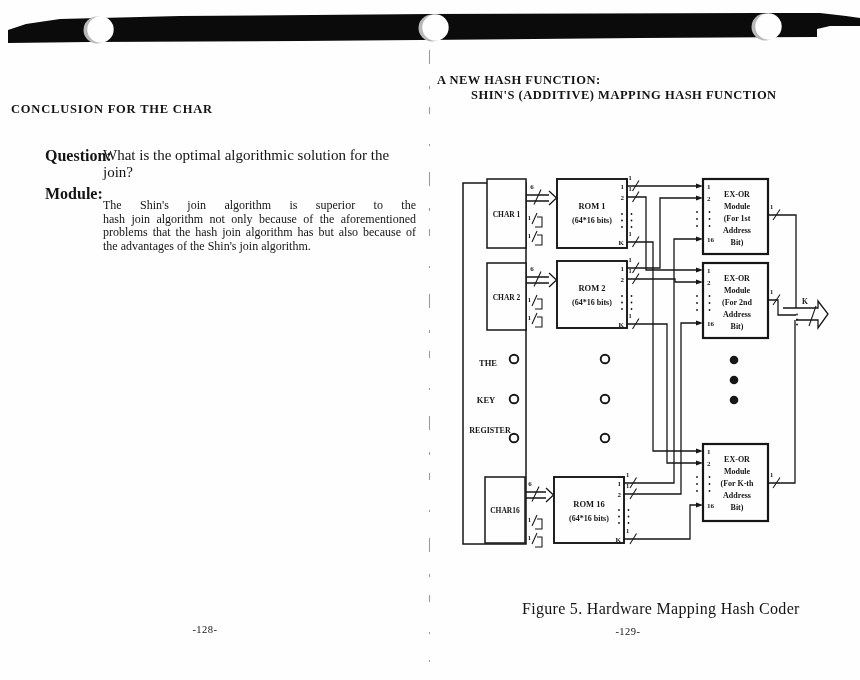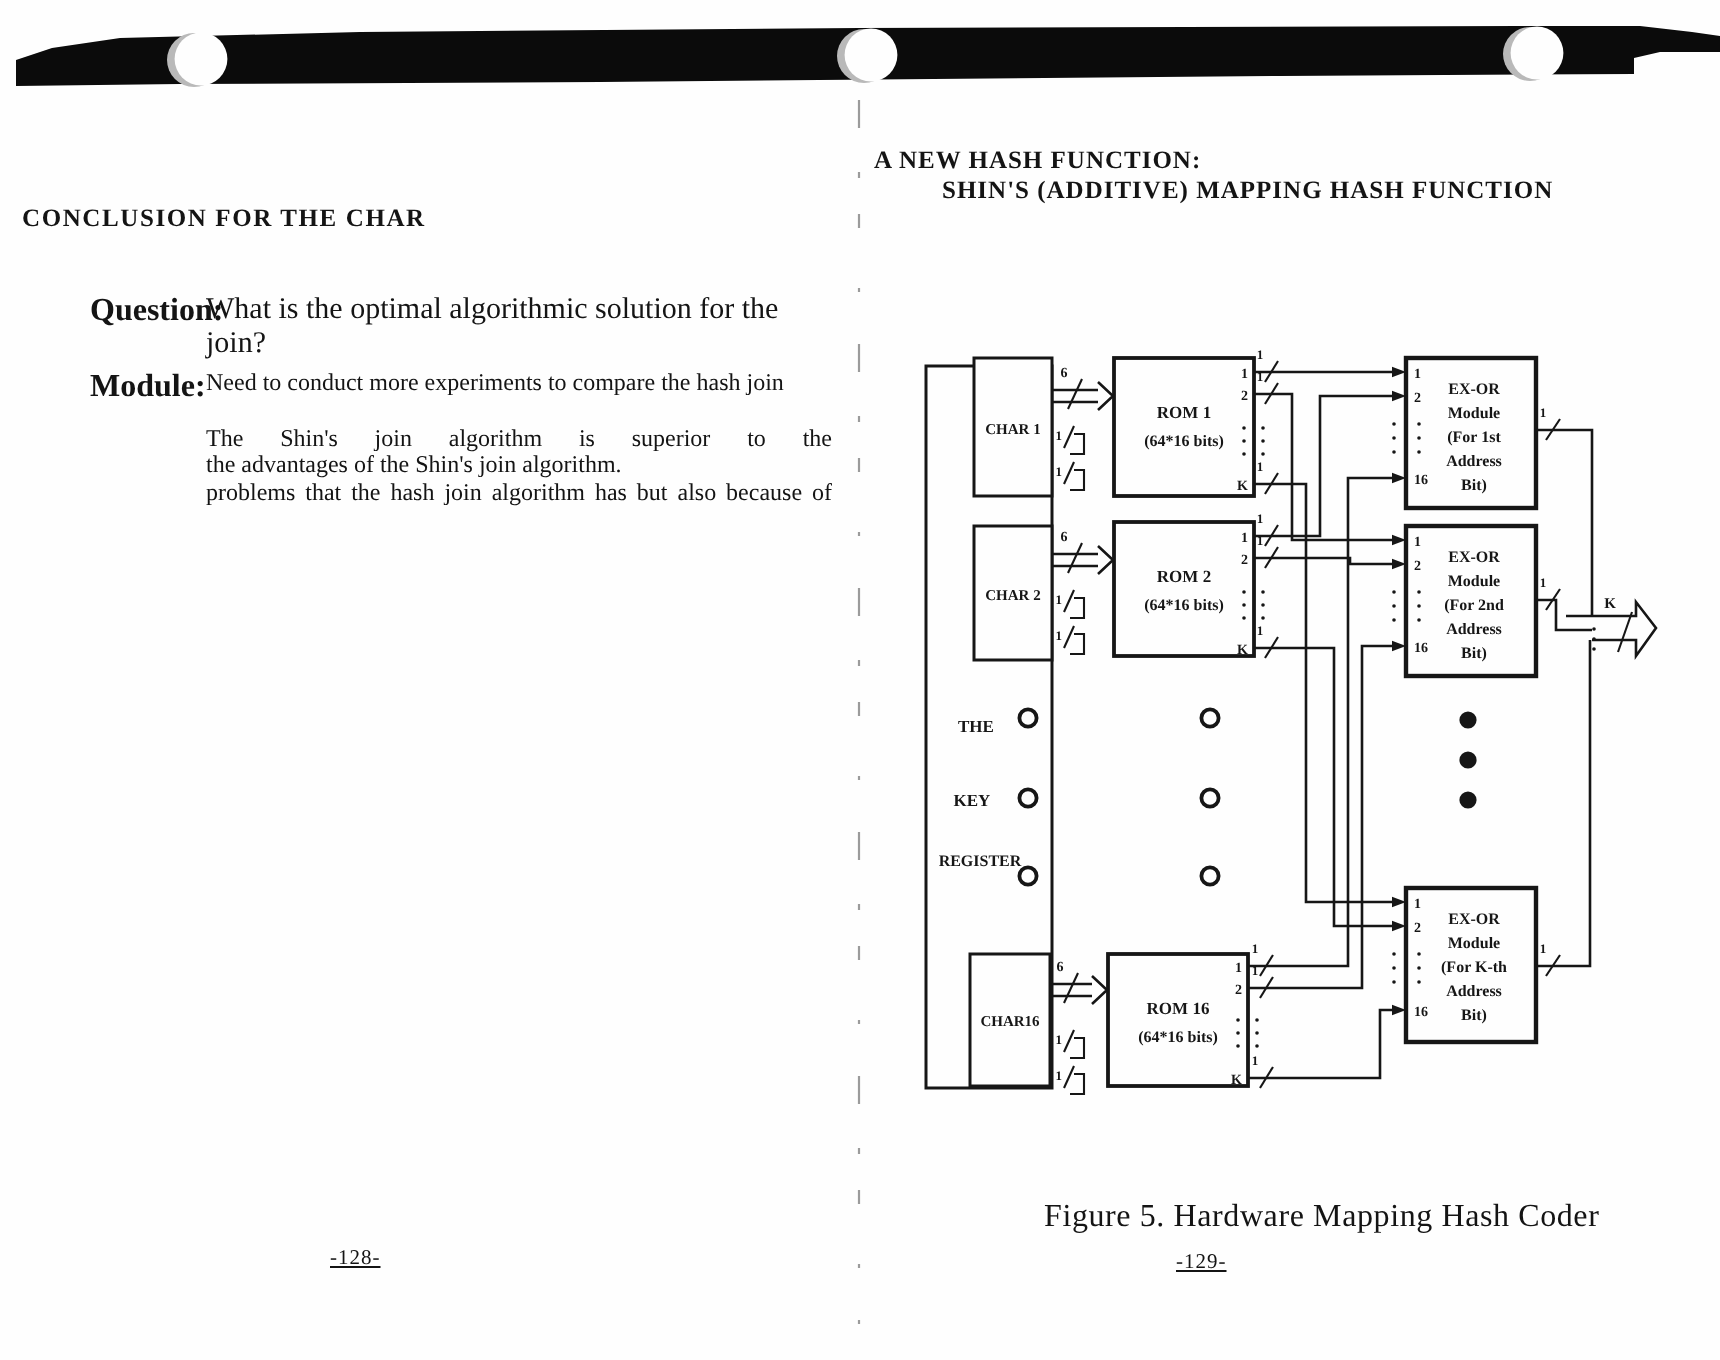--- a/index.html
+++ b/index.html
@@ -11,21 +11,21 @@
   
   .lp-heading{left:11px;top:102px;font-size:12.5px;font-weight:bold;letter-spacing:.8px;white-space:nowrap;}
   .qa-label{font-weight:bold;font-size:16px;}
   .q-label{left:45px;top:147px;}
   .q-text{left:103px;top:147px;width:315px;font-size:15px;font-family:Liberation Serif, serif;}
   .a-label{left:45px;top:185px;}
   .a-block{left:103px;top:185px;width:313px;font-size:12px;line-height:13.6px;}
   .a-block .line{display:block;}
   .jl{text-align:justify;text-align-last:justify;}
   .p2{margin:14px 0 0 0;}
-  .pagenum{font-size:10.5px;letter-spacing:.5px;text-align:left;width:80px;text-decoration:underline;}
+  .pagenum{font-size:10.5px;letter-spacing:.5px;text-align:center;width:80px;}
   .pn-left{left:165px;top:624px;}
   .pn-right{left:588px;top:626px;}
   
   .rp-h1{left:437px;top:73px;font-size:12.5px;font-weight:bold;letter-spacing:.5px;white-space:nowrap;}
   .rp-h2{left:471px;top:88px;font-size:12.5px;font-weight:bold;letter-spacing:.5px;white-space:nowrap;}
   .caption{left:522px;top:600px;font-size:16px;letter-spacing:.3px;white-space:nowrap;}
   
   #diagram{left:450px;top:168px;width:400px;height:412px;}
   #diagram text{font-family:"Liberation Serif",serif;font-weight:bold;fill:#161616;}
   .ta-m{text-anchor:middle;}.ta-e{text-anchor:end;}
@@ -62,25 +62,25 @@
   </svg>
 
   <div>
     <div class="abs lp-heading">CONCLUSION FOR THE CHAR</div>
 
     <div class="abs qa-label q-label">Question:</div>
     <div class="abs q-text">What is the optimal algorithmic solution for the join?</div>
 
     <div class="abs qa-label a-label">Module:</div>
     <div class="abs a-block">
-      <span class="line">Need to conduct more experiments to compare the hash join</span>
       <p class="p2">
         <span class="line jl">The Shin's join algorithm is superior to the</span>
+        <span class="line jl">hash join algorithm not only because of the aforementioned</span>
+        <span class="line jl">problems that the hash join algorithm has but also because of</span>
         <span class="line">the advantages of the Shin's join algorithm.</span>
-        <span class="line jl">problems that the hash join algorithm has but also because of</span>
       </p>
     </div>
 
     <div class="abs pagenum pn-left">-128-</div>
   </div>
 
   <div>
     <div class="abs rp-h1">A NEW HASH FUNCTION:</div>
     <div class="abs rp-h2">SHIN'S (ADDITIVE) MAPPING HASH FUNCTION</div>
 

